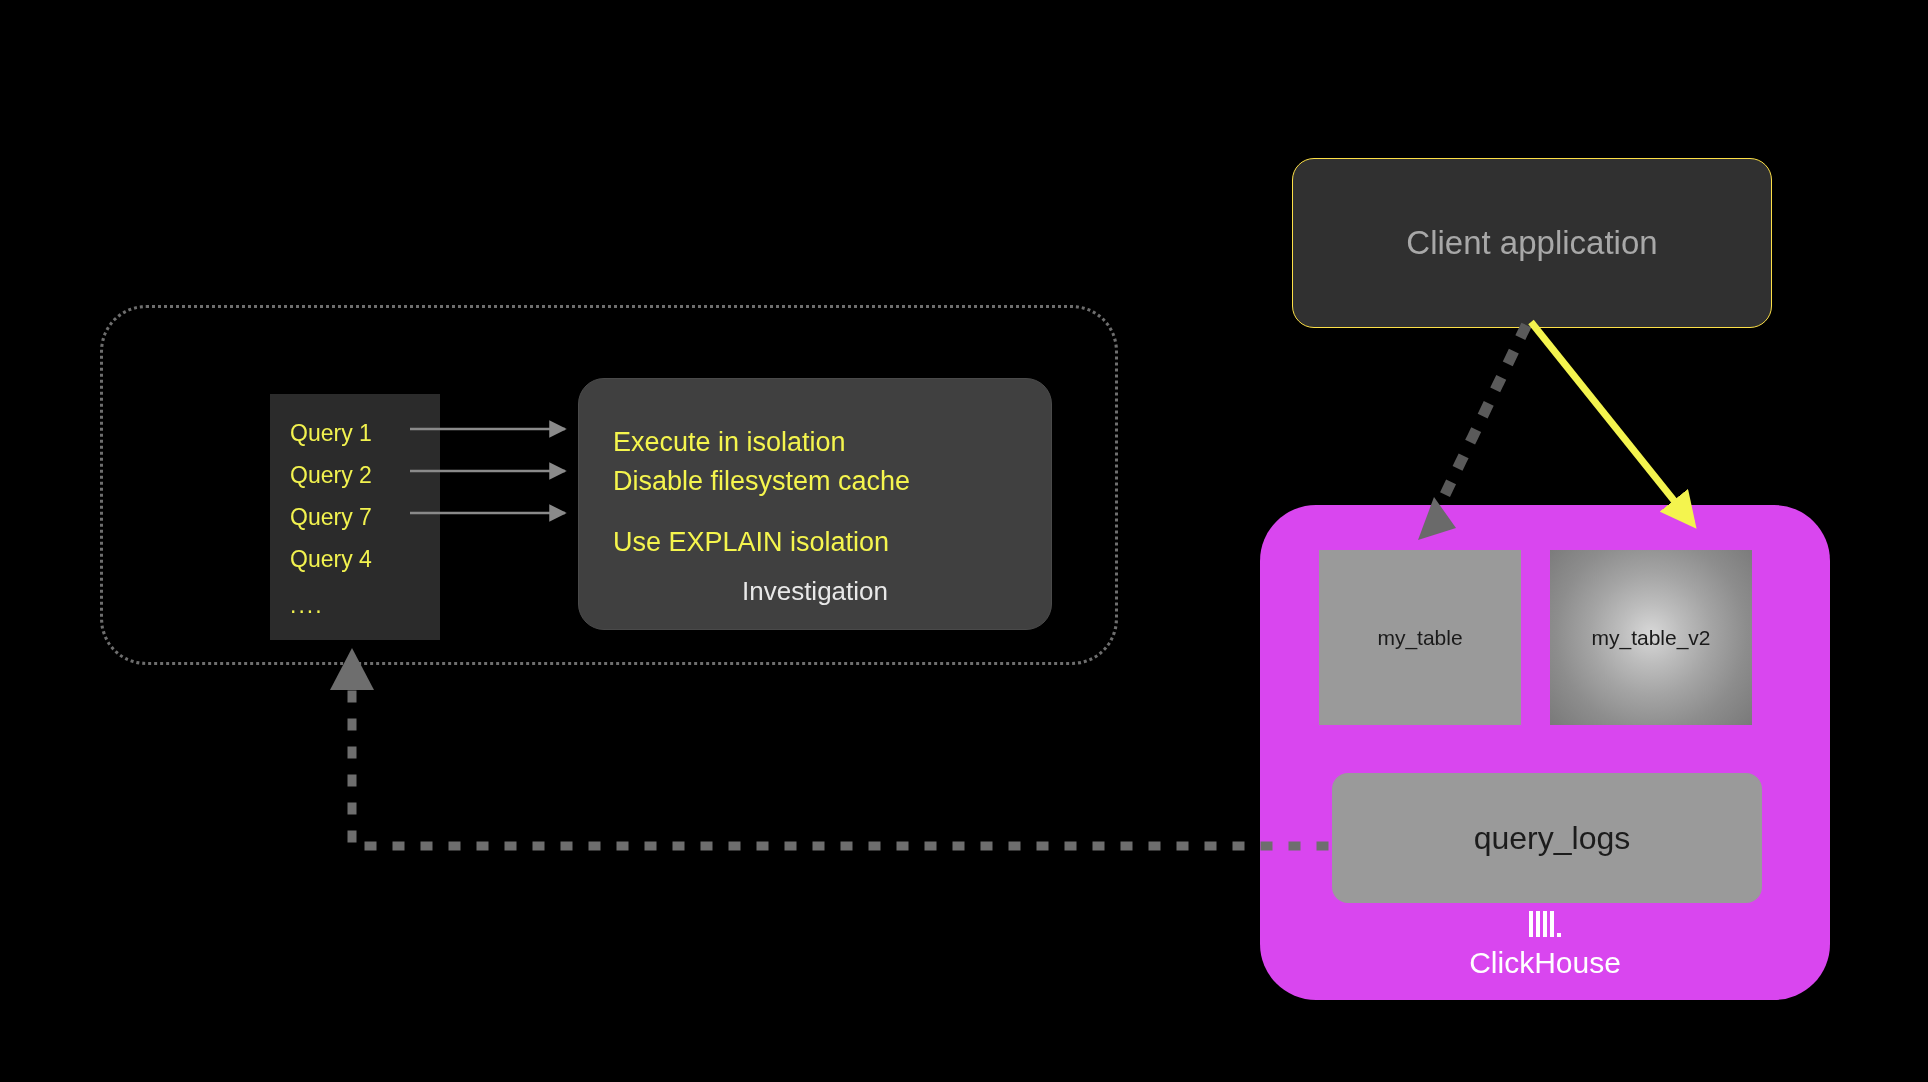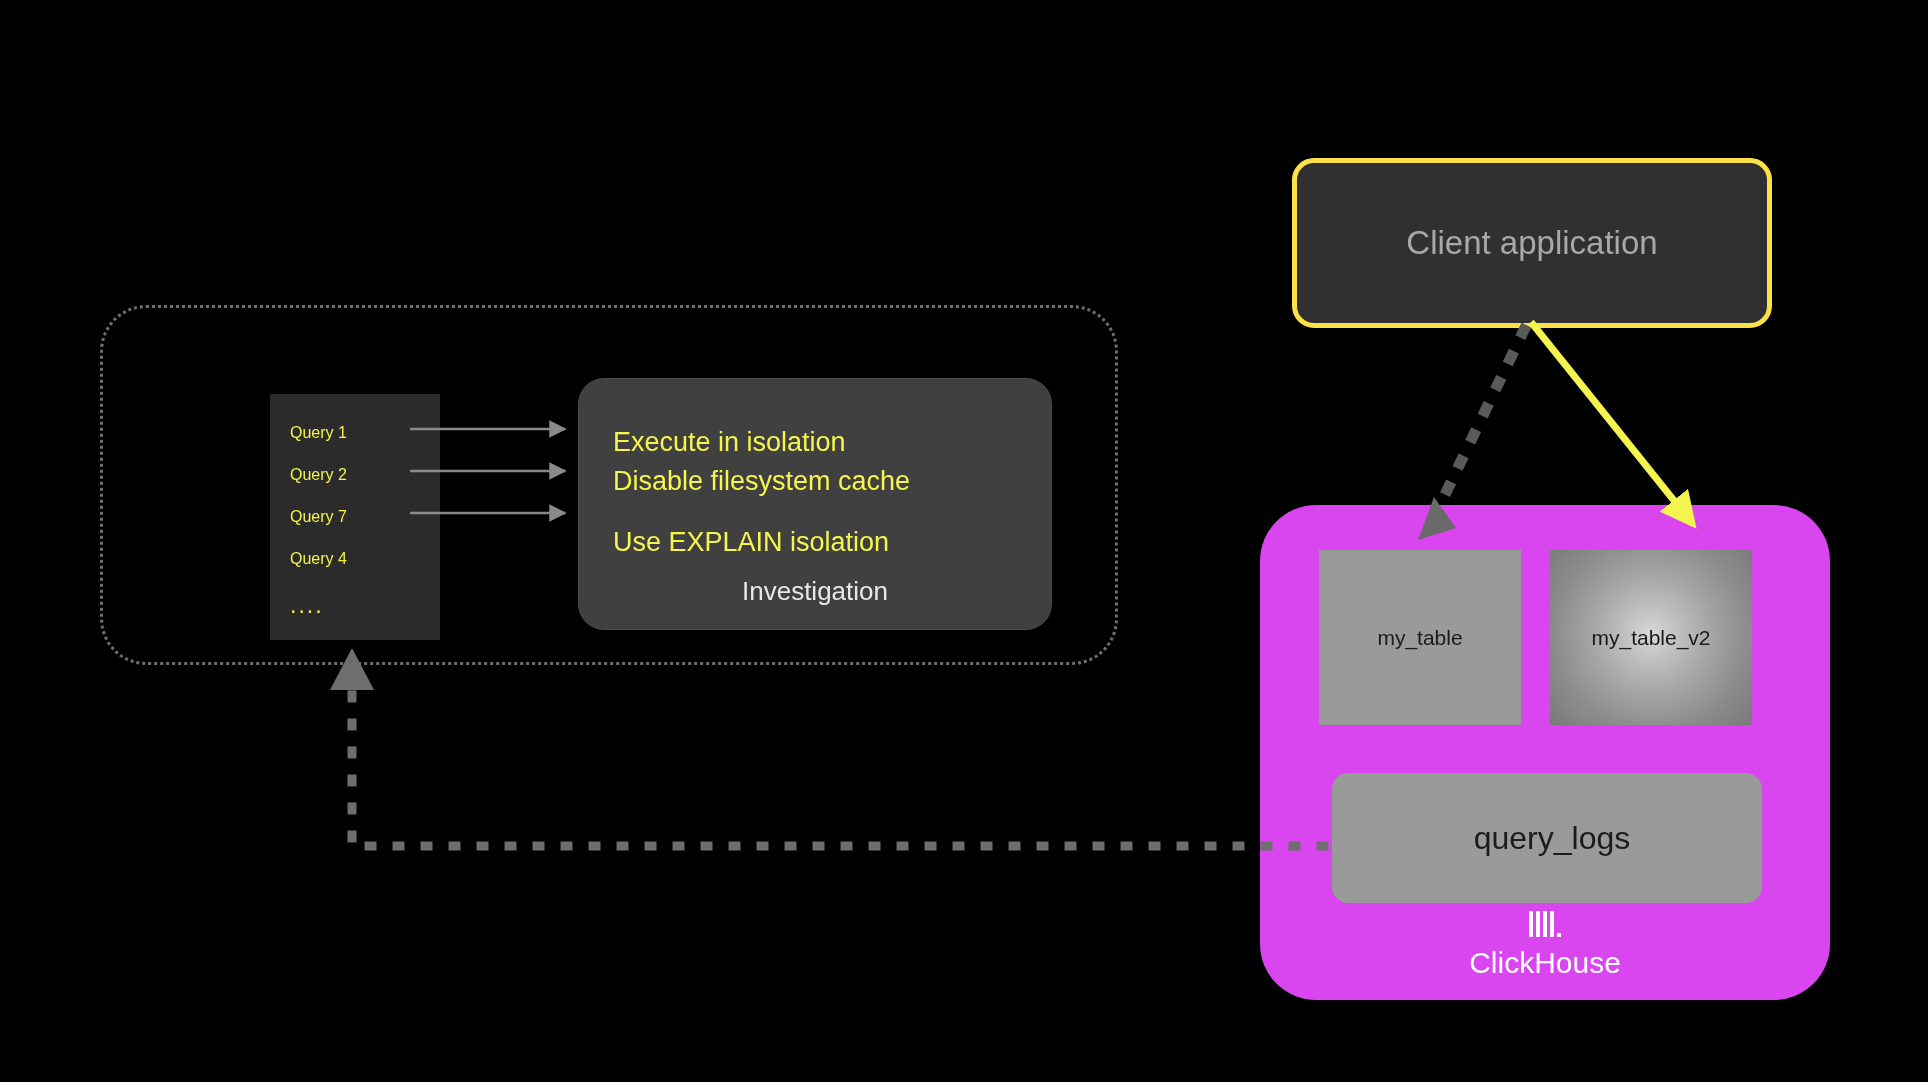--- a/index.html
+++ b/index.html
@@ -37,21 +37,21 @@
     left: 270px;
     top: 394px;
     width: 170px;
     height: 246px;
     background: #2b2b2b;
     box-sizing: border-box;
     padding: 18px 0 0 20px;
   }
   .query-item {
     color: #f2f24f;
-    font-size: 16px;
+    font-size: 23px;
     line-height: 42px;
     white-space: nowrap;
   }
   .query-ellipsis {
     color: #f2f24f;
     font-size: 23px;
     line-height: 42px;
     letter-spacing: 2px;
     margin-top: 4px;
   }
@@ -94,21 +94,21 @@
   }
 
   
   .client-box {
     position: absolute;
     left: 1292px;
     top: 158px;
     width: 480px;
     height: 170px;
     background: #303030;
-    border: 5px solid #fde047;
+    border: 1px solid #fde047;
     border-radius: 22px;
     box-sizing: border-box;
     display: flex;
     align-items: center;
     justify-content: center;
   }
   .client-label {
     color: #a8a8a8;
     font-size: 33px;
   }

